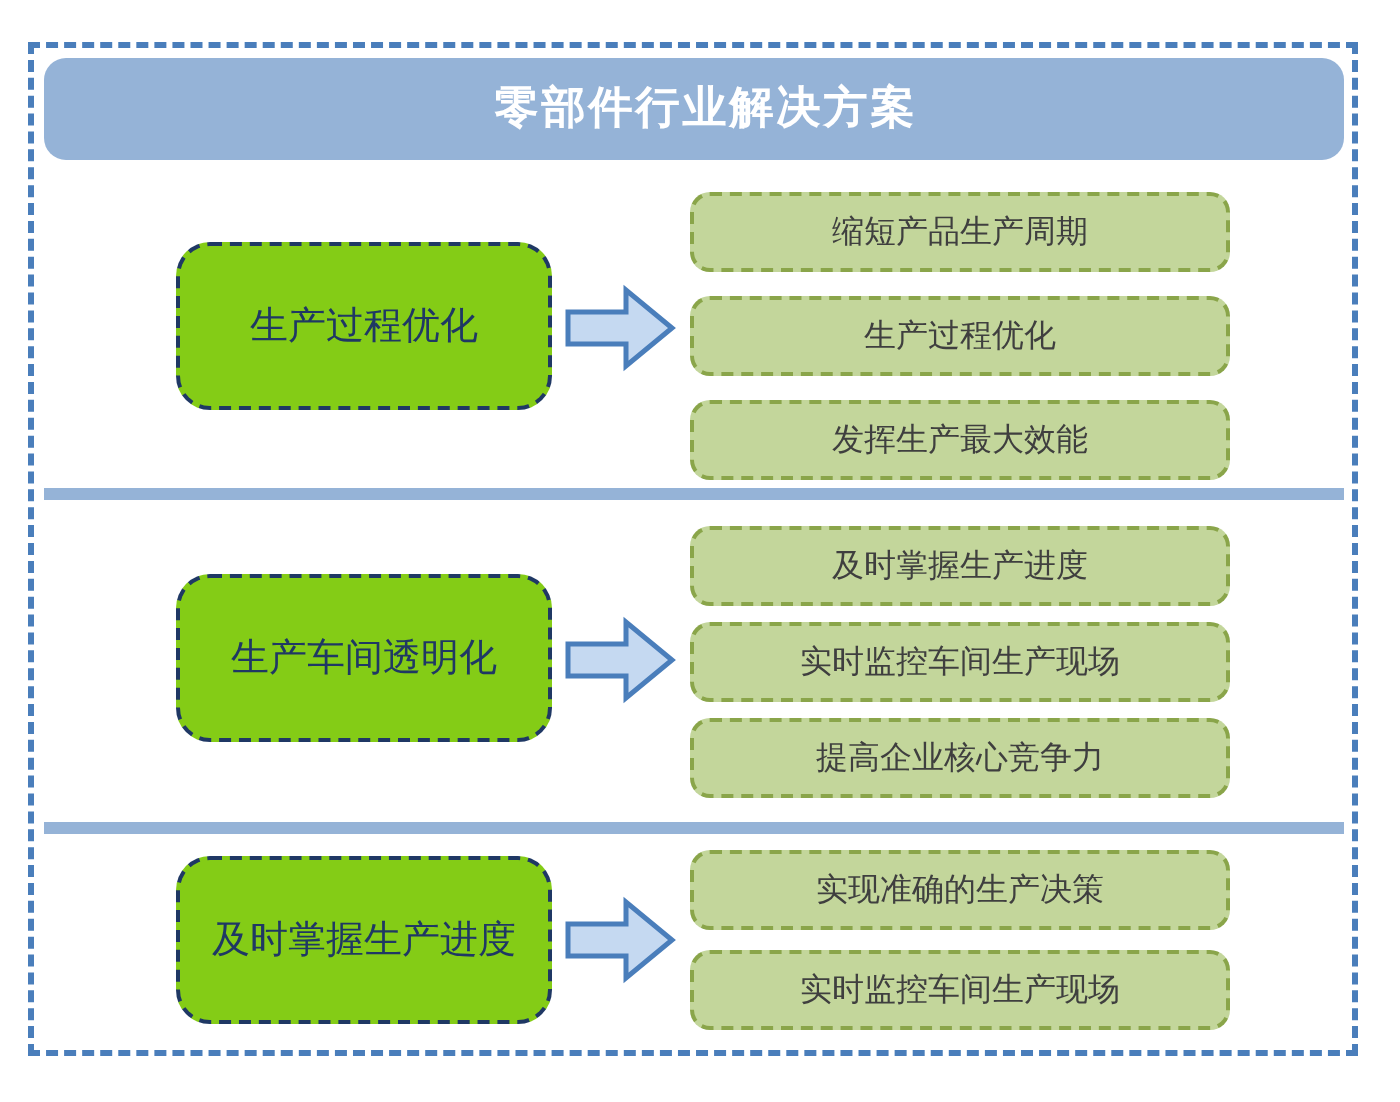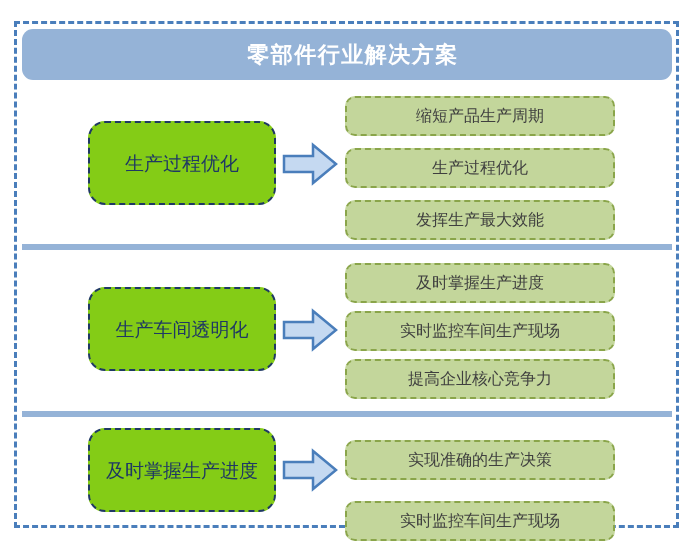--- a/index.html
+++ b/index.html
@@ -101,21 +101,21 @@
   
   .green-col {
     position: absolute;
     left: 323px;
     width: 270px;
     display: flex;
     flex-direction: column;
   }
   #section-0 .green-col { top: 6px;  gap: 12px; }
   #section-1 .green-col { top: 8px;  gap: 8px; }
-  #section-2 .green-col { top: 18px;  gap: 21px; }
+  #section-2 .green-col { top: 3px;  gap: 10px; }
 
   .green-box {
     height: 40px;
     background: #c3d69b;
     border: 2px dashed #8aa54a;
     border-radius: 10px;
     box-sizing: border-box;
     display: flex;
     align-items: center;
     justify-content: center;

